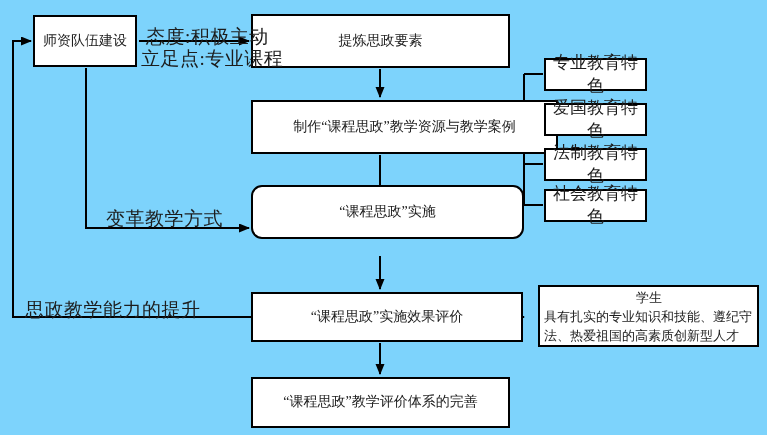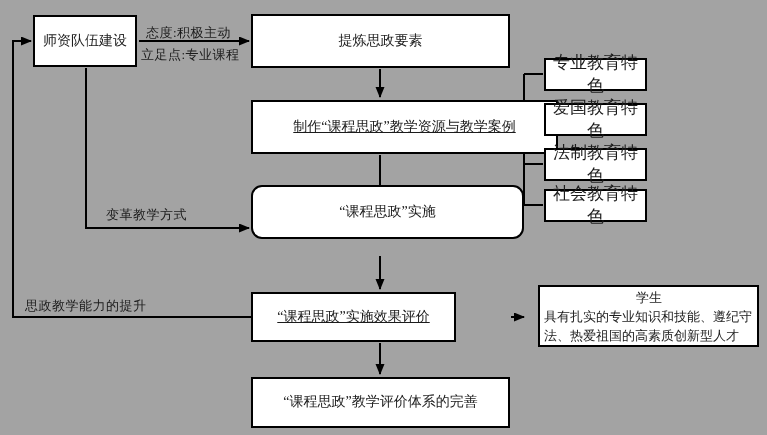--- a/index.html
+++ b/index.html
@@ -1,21 +1,21 @@
 <!DOCTYPE html>
 <html><head>
 <meta charset="utf-8">
 <style>
   * { margin: 0; padding: 0; box-sizing: border-box; }
   html, body { background: #ffffff; }
   .canvas {
     position: relative;
     width: 767px;
     height: 435px;
-    background: #a3a3a3;
+    background: #7dd3fc;
     font-family: "Liberation Serif", "DejaVu Serif", serif;
     color: #1c1c1c;
     overflow: hidden;
   }
   svg.connectors {
     position: absolute;
     left: 0; top: 0;
     width: 767px; height: 435px;
   }
   .node {
@@ -38,21 +38,21 @@
     line-height: 1.45;
     padding: 2px 3px 2px 4px;
     text-align: left;
   }
   .student-box .student-title {
     text-align: center;
     display: block;
   }
   .edge-label {
     position: absolute;
-    font-size: 13px;
+    font-size: 19px;
     white-space: nowrap;
     letter-spacing: 0.5px;
   }
 </style>
 </head>
 <body>
 
 <div class="canvas">
 
   <svg class="connectors" viewBox="0 0 767 435" xmlns="http://www.w3.org/2000/svg">
@@ -82,25 +82,25 @@
       <line x1="524" y1="119" x2="543" y2="119"></line>
       <line x1="524" y1="164" x2="543" y2="164"></line>
       <line x1="524" y1="205" x2="543" y2="205"></line>
     </g>
   </svg>
 
   <div class="node" style="left:33px; top:15px; width:104px; height:52px;">师资队伍建设</div>
 
   <div class="node" style="left:251px; top:14px; width:259px; height:54px;">提炼思政要素</div>
 
-  <div class="node" style="left:251px; top:100px; width:307px; height:54px;text-decoration:underline;">制作“课程思政”教学资源与教学案例</div>
+  <div class="node" style="left:251px; top:100px; width:307px; height:54px;">制作“课程思政”教学资源与教学案例</div>
 
   <div class="node" style="left:251px; top:185px; width:273px; height:54px;border-radius:11px;">“课程思政”实施</div>
 
-  <div class="node" style="left:251px; top:292px; width:205px; height:50px;text-decoration:underline;">“课程思政”实施效果评价</div>
+  <div class="node" style="left:251px; top:292px; width:272px; height:50px;">“课程思政”实施效果评价</div>
 
   <div class="node" style="left:251px; top:377px; width:259px; height:51px;">“课程思政”教学评价体系的完善</div>
 
   <div class="student-box" style="left:527px; top:285px; width:221px; height:62px;margin-left:11px;">
     <span class="student-title">学生</span><span>具有扎实的专业知识和技能、遵纪守法、热爱祖国的高素质创新型人才</span>
   </div>
 
   <div class="node small" style="left:544px; top:58px; width:103px; height:33px;">专业教育特色</div>
   <div class="node small" style="left:544px; top:103px; width:103px; height:33px;">爱国教育特色</div>
   <div class="node small" style="left:544px; top:148px; width:103px; height:33px;">法制教育特色</div>

